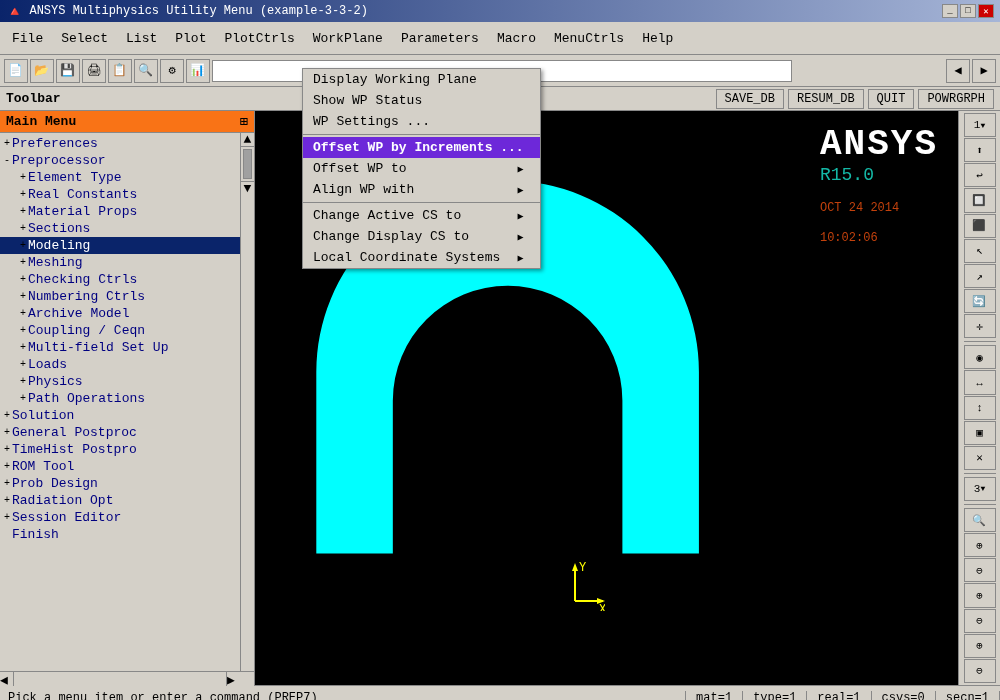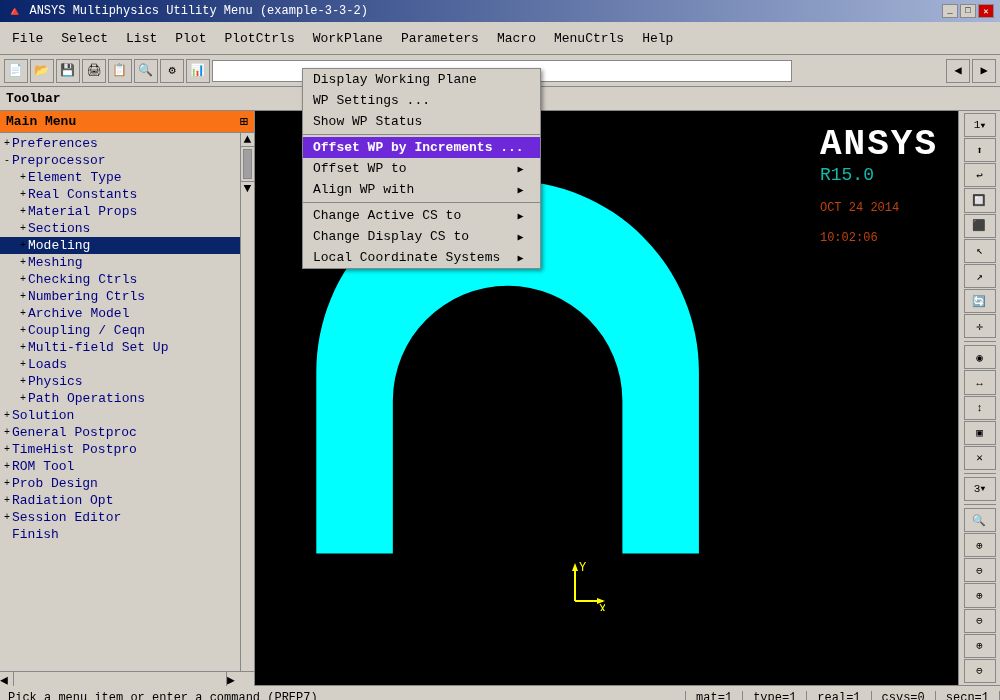--- a/index.html
+++ b/index.html
@@ -381,20 +381,26 @@
   <div class="tb-btn">📊</div>
   <div style="flex:1;">
     <input type="text" style="width: 580px; height: 22px; font-family: &quot;Courier New&quot;, monospace; font-size: 12px; border: 1px solid rgb(136, 136, 136); background: rgb(255, 255, 255);" placeholder="">
   </div>
   <div class="tb-btn">◀</div>
   <div class="tb-btn">▶</div>
 </div>
 
 <div id="toolbar-label-bar">
   <span class="toolbar-label">Toolbar</span>
+  <div id="toolbar-btns">
+    <button class="toolbar-action-btn">SAVE_DB</button>
+    <button class="toolbar-action-btn">RESUM_DB</button>
+    <button class="toolbar-action-btn">QUIT</button>
+    <button class="toolbar-action-btn">POWRGRPH</button>
+  </div>
 </div>
 
 <div id="main-area">
 
   <div id="left-panel">
     <div id="left-panel-header">
       <span class="panel-title">Main Menu</span>
       <span style="cursor:pointer;font-size:14px;">⊞</span>
     </div>
     <div style="display:flex; flex:1; overflow:hidden;">
@@ -595,24 +601,24 @@
   <span class="status-cell">csys=0</span>
   <span class="status-cell">secn=1</span>
 </div>
 
 <div id="dropdown-overlay">
   <div class="dropdown-menu">
     <div class="dropdown-menu-item">
       <span>Display Working Plane</span>
     </div>
     <div class="dropdown-menu-item">
+      <span>Show WP Status</span>
+    </div>
+    <div class="dropdown-menu-item">
       <span>WP Settings ...</span>
-    </div>
-    <div class="dropdown-menu-item">
-      <span>Show WP Status</span>
     </div>
     <div class="dropdown-separator"></div>
     <div class="dropdown-menu-item active">
       <span>Offset WP by Increments ...</span>
     </div>
     <div class="dropdown-menu-item">
       <span>Offset WP to</span>
       <span class="arrow">▶</span>
     </div>
     <div class="dropdown-menu-item">

